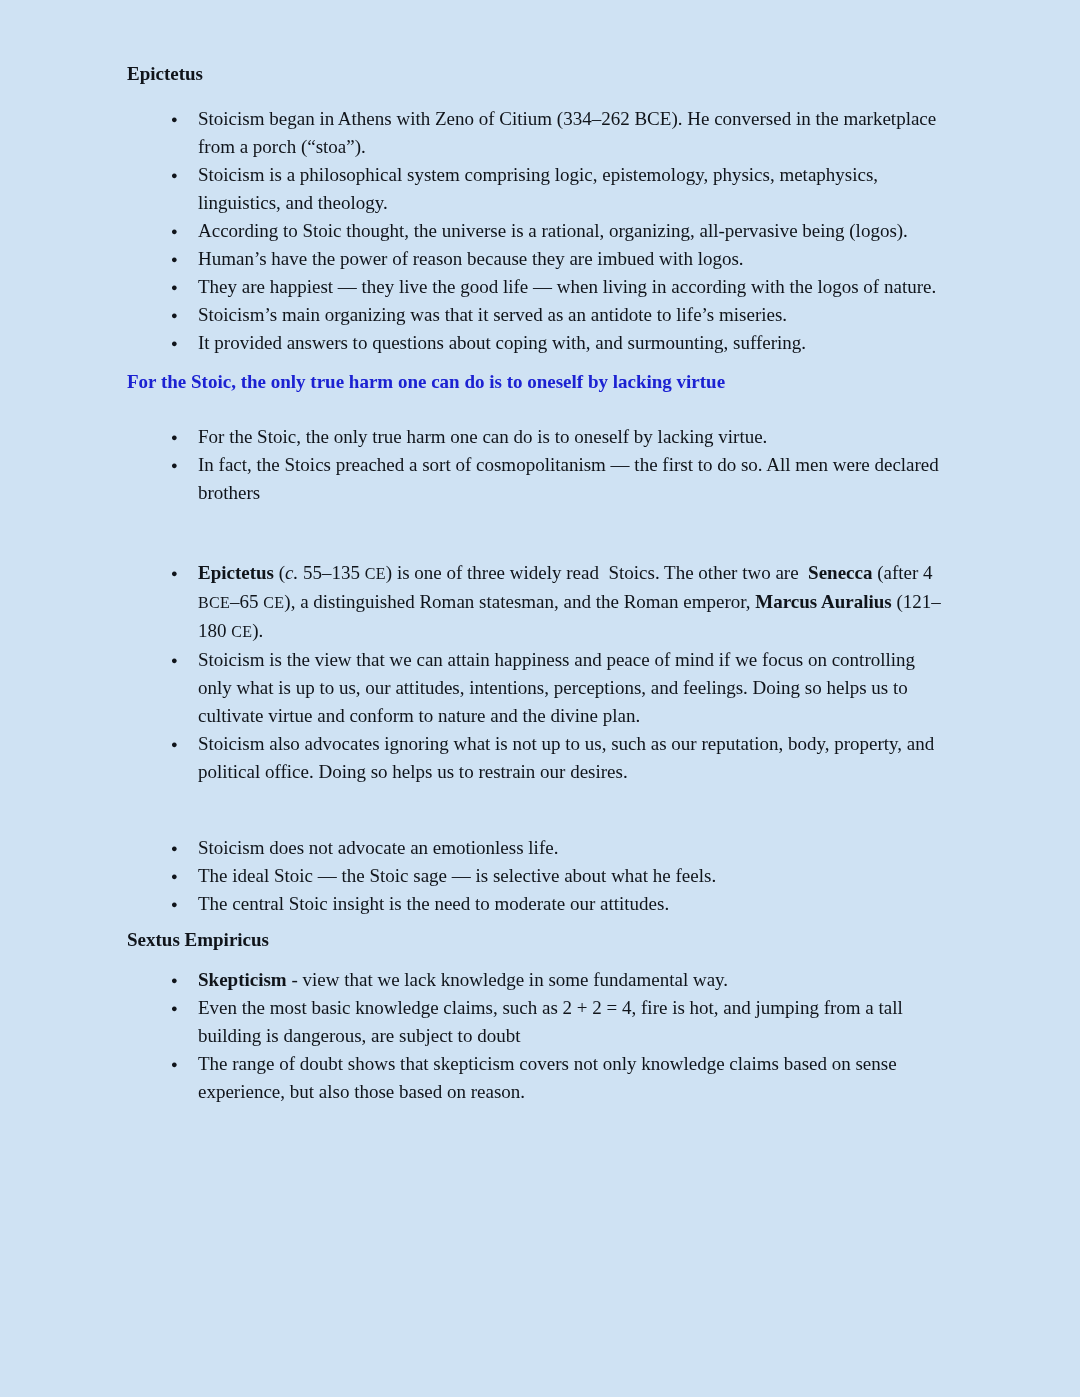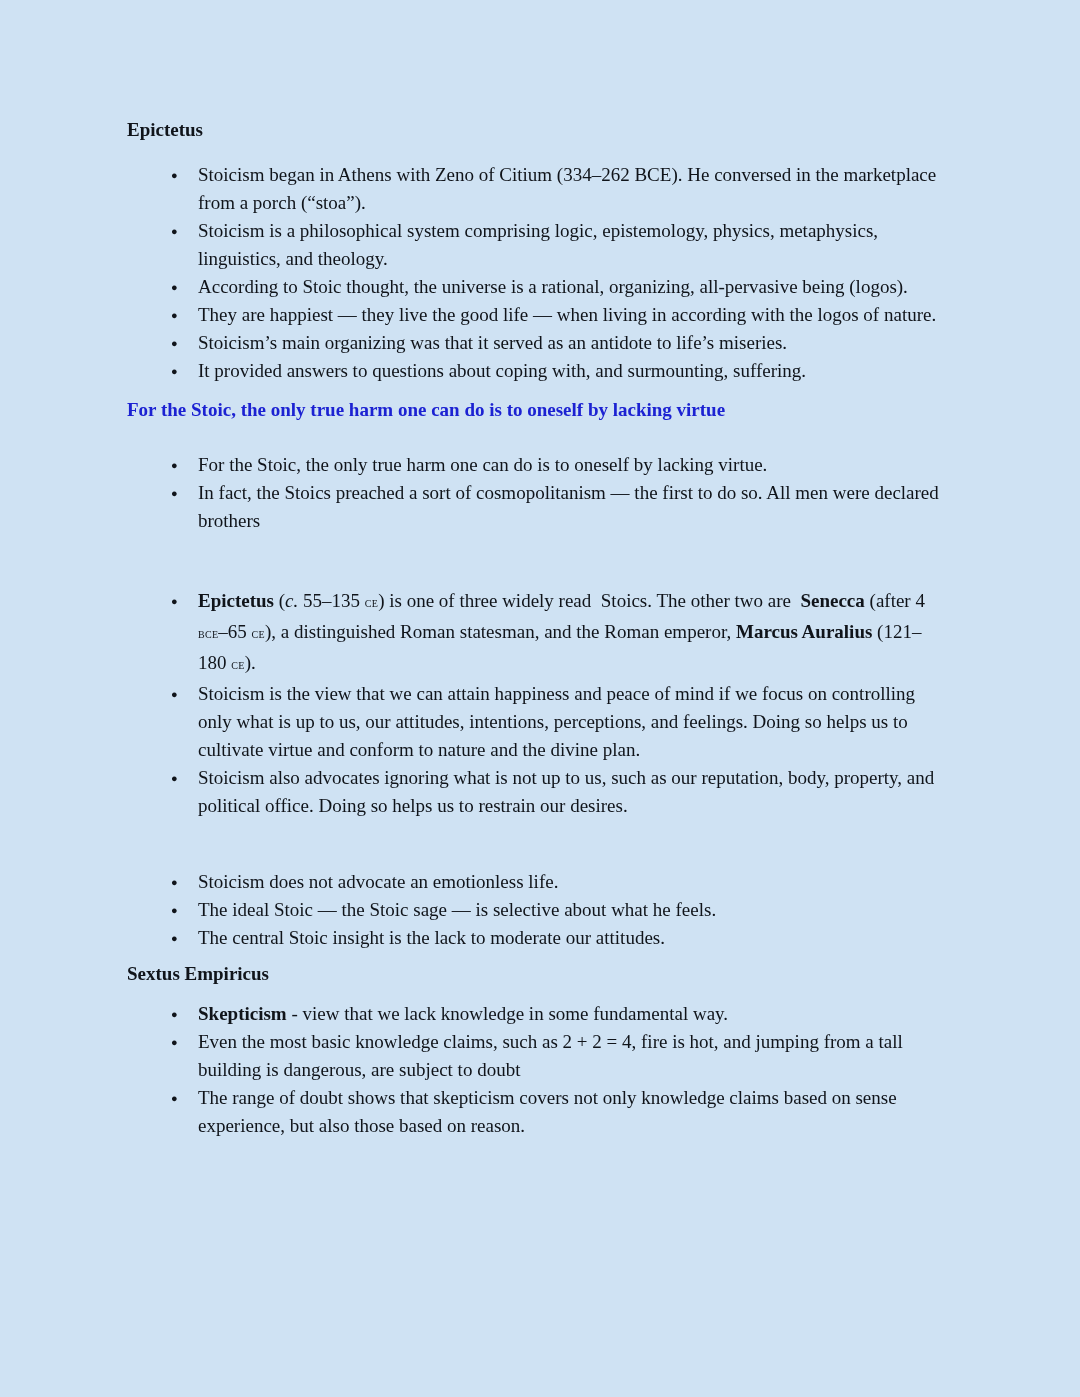--- a/index.html
+++ b/index.html
@@ -14,21 +14,21 @@
     height: 1397px;
     background: var(--bg);
     color: var(--ink);
     font-family: "Liberation Serif", "DejaVu Serif", serif;
     overflow: hidden;
   }
   .page {
     box-sizing: border-box;
     width: 1080px;
     height: 1397px;
-    padding: 116px 127px 40px 127px;
+    padding: 60px 127px 40px 127px;
     font-size: 19px;
     line-height: 28px;
   }
   .doc-heading {
     font-size: 19px;
     font-weight: bold;
     margin: 0;
     line-height: 28px;
   }
   .doc-heading.first { margin-bottom: 17px; }
@@ -52,33 +52,34 @@
   }
   ul.bullets li::before {
     content: "\25CF";
     position: absolute;
     left: 36px;
     top: 0;
     font-size: 11px;
   }
   .run-b { font-weight: bold; }
   .run-i { font-style: italic; }
-  .run-sc { font-size: 10px; letter-spacing: 0.3px; }
+  .run-sc { font-size: 16px; letter-spacing: 0.3px; }
 </style>
 </head>
 <body>
 
 <div class="page">
 
   <h3 class="doc-heading first">Epictetus</h3>
 
   <ul class="bullets">
       <li><span>Stoicism began in Athens with Zeno of Citium (334–262 BCE). He conversed in the marketplace from a porch (“stoa”).</span></li>
       <li><span>Stoicism is a philosophical system comprising logic, epistemology, physics, metaphysics, linguistics, and theology.</span></li>
       <li><span>According to Stoic thought, the universe is a rational, organizing, all-pervasive being (logos).</span></li>
+      <li><span>Human’s have the power of reason because they are imbued with logos.</span></li>
       <li><span>They are happiest — they live the good life — when living in according with the logos of nature.</span></li>
       <li><span>Stoicism’s main organizing was that it served as an antidote to life’s miseries.</span></li>
       <li><span>It provided answers to questions about coping with, and surmounting, suffering.</span></li>
     </ul>
 
   <h3 class="doc-heading blue">For the Stoic, the only true harm one can do is to oneself by lacking virtue</h3>
 
   <ul class="bullets">
       <li><span>For the Stoic, the only true harm one can do is to oneself by lacking virtue.</span></li>
       <li><span>In fact, the Stoics preached a sort of cosmopolitanism — the first to do so. All men were declared brothers</span></li>
@@ -86,21 +87,21 @@
 
   <ul class="bullets gap-before-xl">
       <li><span class="run-b">Epictetus</span><span> (</span><span class="run-i">c.</span><span> 55–135 </span><span class="run-sc">CE</span><span>) is one of three widely read  Stoics. The other two are  </span><span class="run-b">Senecca</span><span> (after 4 </span><span class="run-sc">BCE</span><span>–65 </span><span class="run-sc">CE</span><span>), a distinguished Roman statesman, and the Roman emperor, </span><span class="run-b">Marcus Auralius</span><span> (121–180 </span><span class="run-sc">CE</span><span>).</span></li>
       <li><span>Stoicism is the view that we can attain happiness and peace of mind if we focus on controlling only what is up to us, our attitudes, intentions, perceptions, and feelings. Doing so helps us to cultivate virtue and conform to nature and the divine plan.</span></li>
       <li><span>Stoicism also advocates ignoring what is not up to us, such as our reputation, body, property, and political office. Doing so helps us to restrain our desires.</span></li>
     </ul>
 
   <ul class="bullets gap-before-lg">
       <li><span>Stoicism does not advocate an emotionless life.</span></li>
       <li><span>The ideal Stoic — the Stoic sage — is selective about what he feels.</span></li>
-      <li><span>The central Stoic insight is the lack to moderate our attitudes.</span></li>
+      <li><span>The central Stoic insight is the need to moderate our attitudes.</span></li>
     </ul>
 
   <h3 class="doc-heading sextus">Sextus Empiricus</h3>
 
   <ul class="bullets">
       <li><span class="run-b">Skepticism</span><span> - view that we lack knowledge in some fundamental way.</span></li>
       <li><span>Even the most basic knowledge claims, such as 2 + 2 = 4, fire is hot, and jumping from a tall building is dangerous, are subject to doubt</span></li>
       <li><span>The range of doubt shows that skepticism covers not only knowledge claims based on sense experience, but also those based on reason.</span></li>
     </ul>
 

